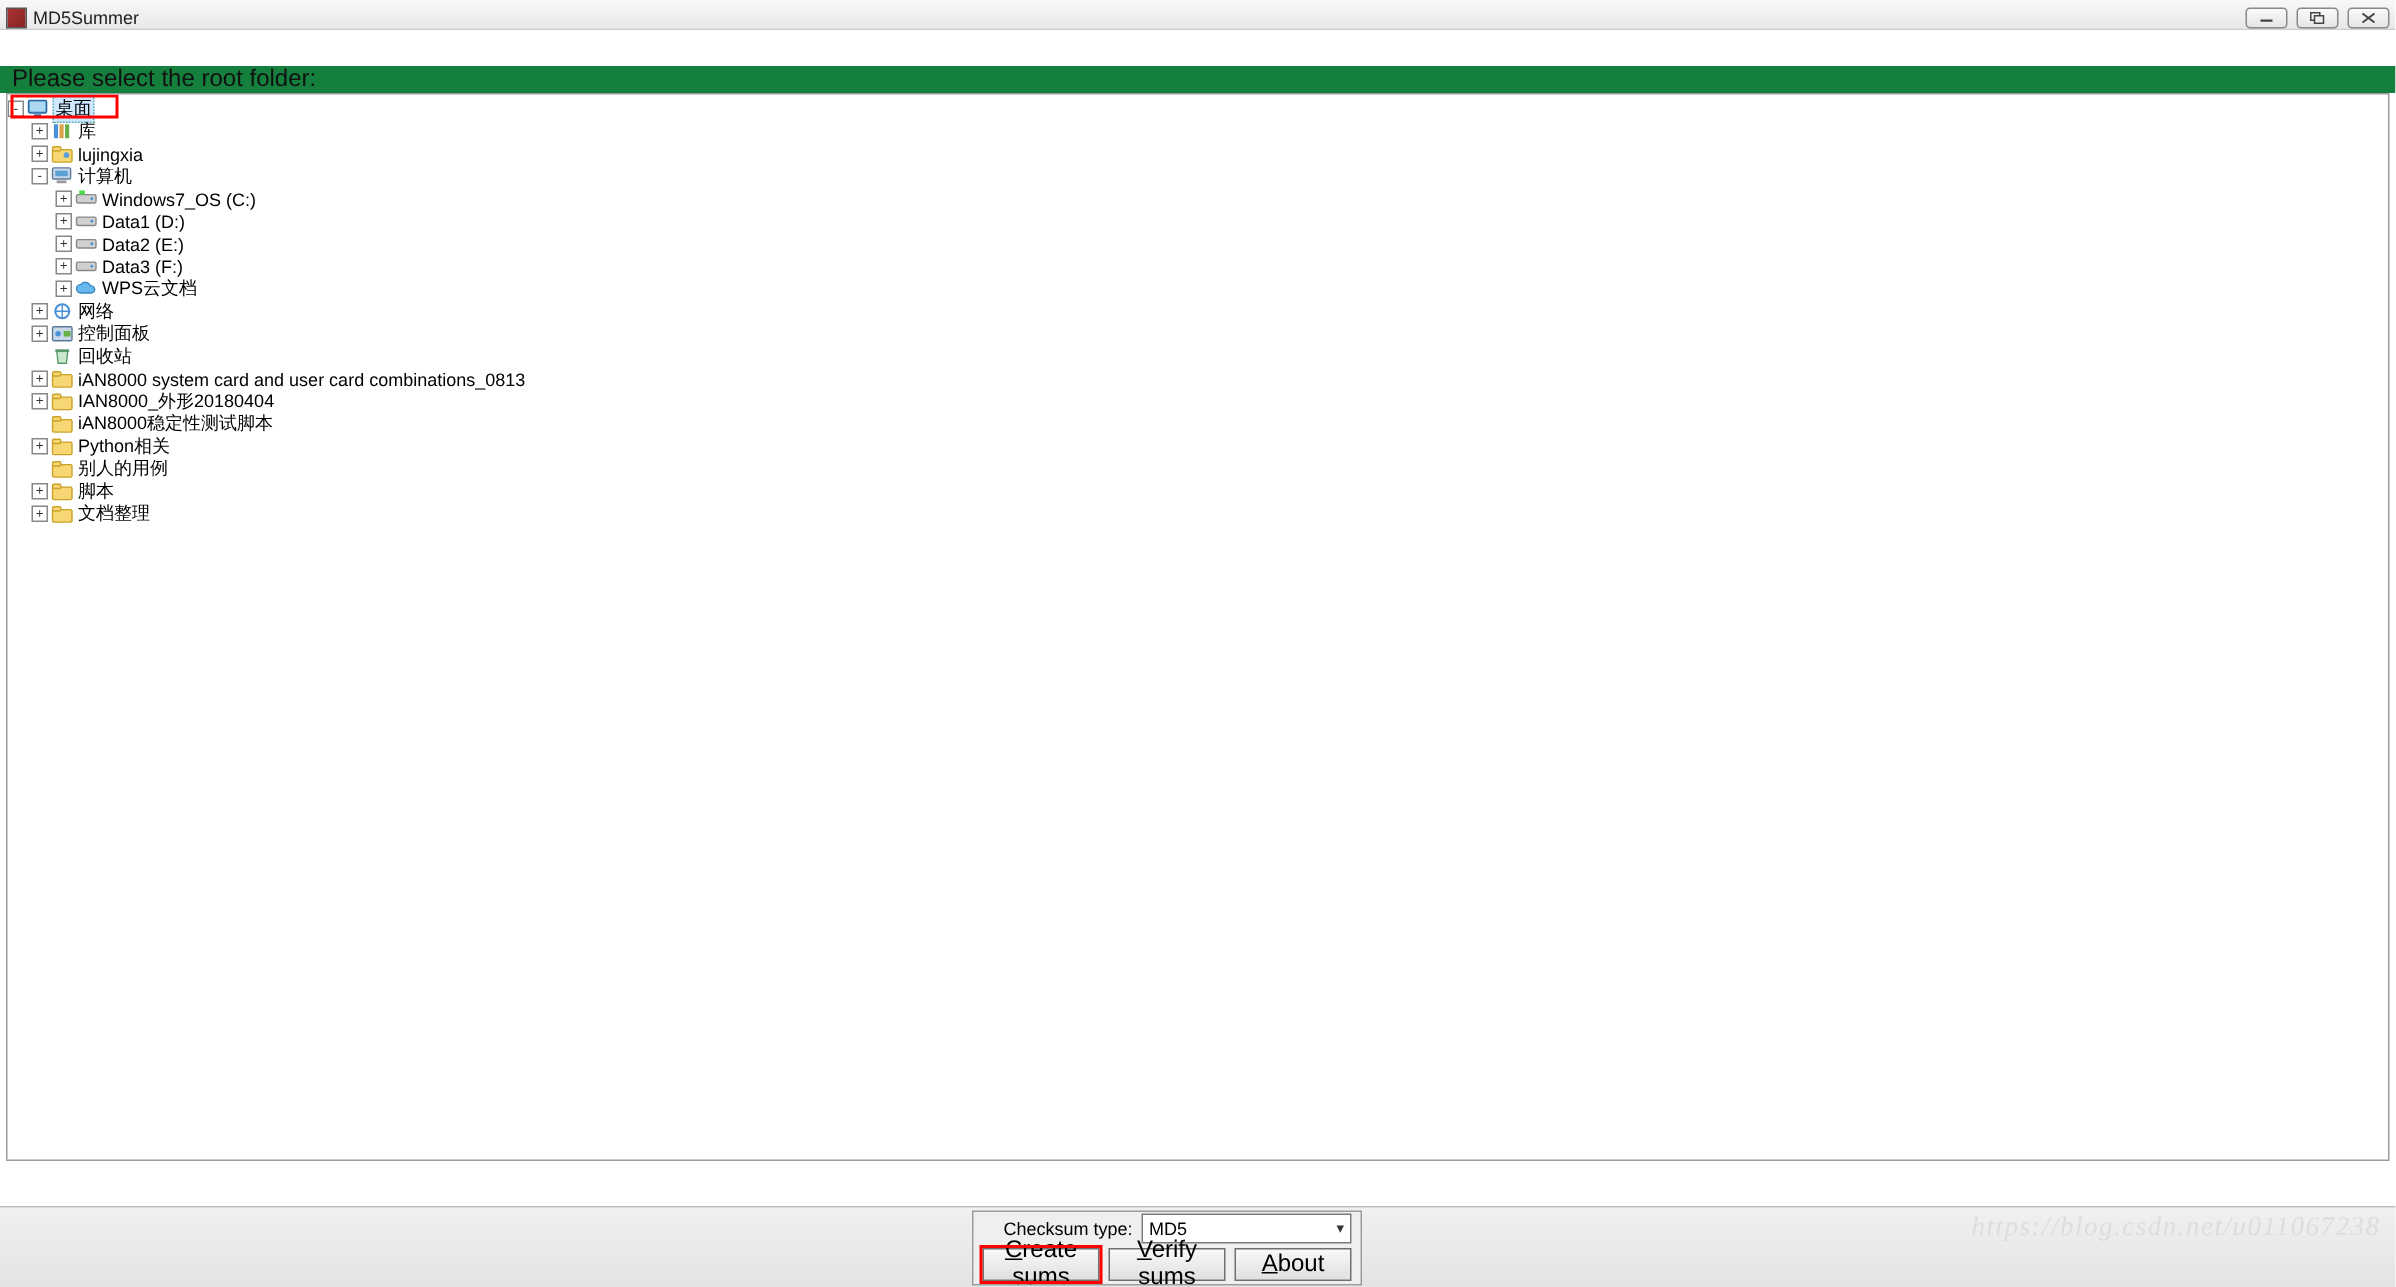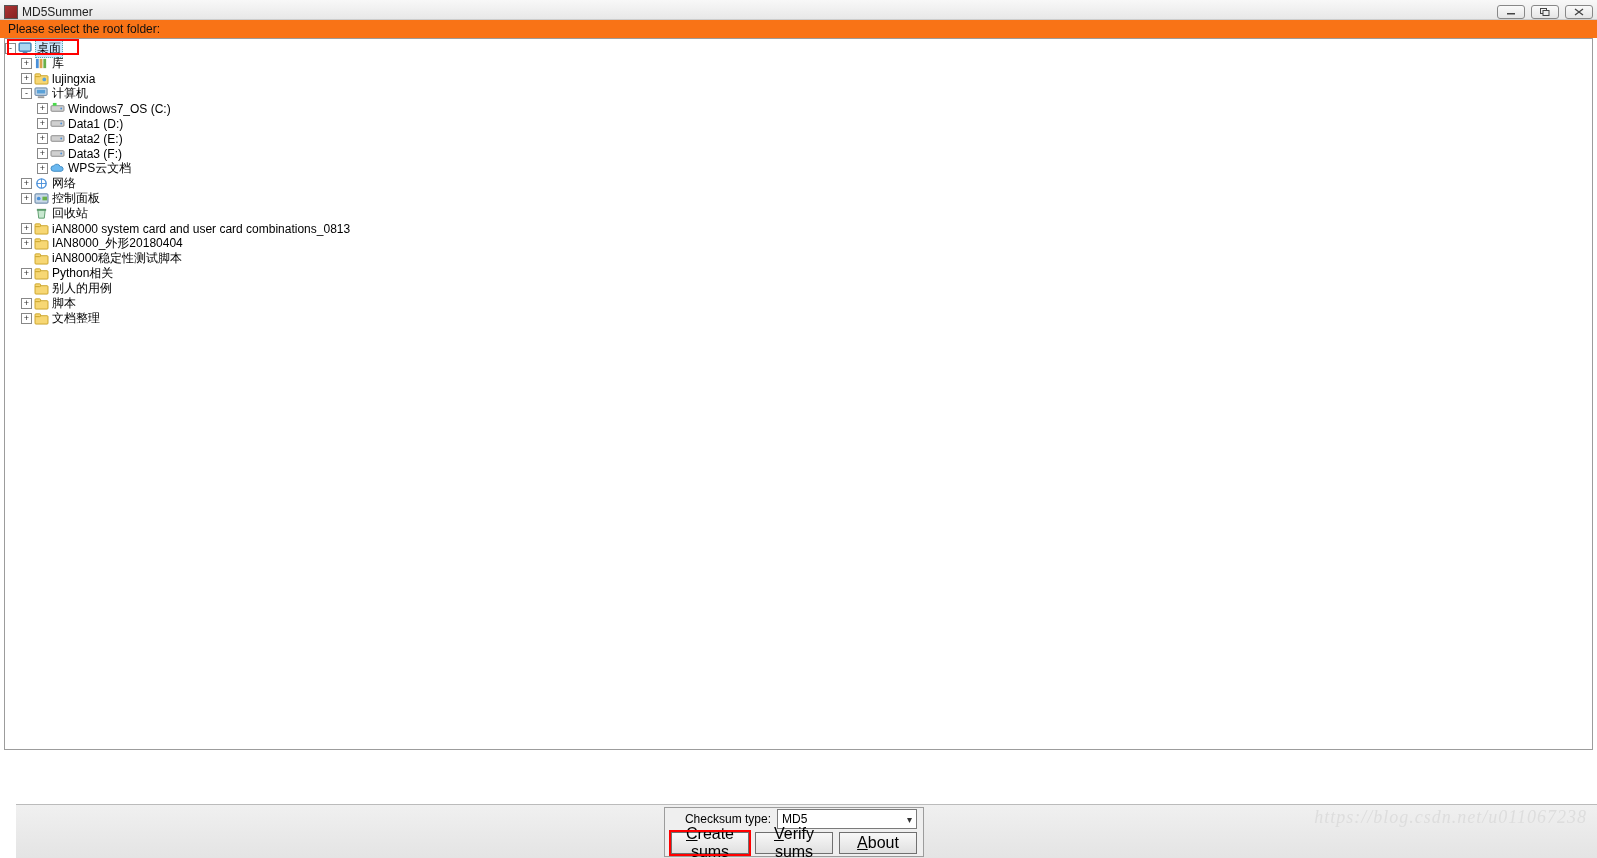--- a/index.html
+++ b/index.html
@@ -4,38 +4,38 @@
 <style>
   * { box-sizing: border-box; margin: 0; padding: 0; }
   html, body { width: 1597px; height: 858px; font-family: "Microsoft YaHei", Tahoma, Arial, sans-serif; font-size: 12px; background: #fff; overflow: hidden; }
   
   .titlebar { height: 20px; background: linear-gradient(#f8f8f8,#e8e8e8); display: flex; align-items: flex-end; padding: 0 4px; border-bottom: 1px solid #ccc; }
   .title-icon { width: 14px; height: 14px; background: linear-gradient(135deg,#a33,#822); margin-right: 4px; border: 1px solid #555; }
   .title-text { flex: 1; font-size: 12px; color: #222; }
   .win-controls { display: flex; gap: 6px; }
   .win-btn { width: 28px; height: 14px; border: 1px solid #888; border-radius: 3px; background: linear-gradient(#fafafa,#e5e5e5); display: flex; align-items: center; justify-content: center; font-size: 10px; color: #444; cursor: pointer; }
   
-  .prompt { height: 18px; padding: 2px 8px; font-size: 12px; color: #111; display: flex; align-items: center; background:#f97316; }
+  .prompt { height: 18px; padding: 2px 8px; font-size: 16px; color: #111; display: flex; align-items: center; background:#15803d;margin-top:24px; }
   
   .tree-wrap { position: relative; height: 712px; border: 1px solid #9c9c9c; margin: 0 4px; background: #fff; overflow: auto; }
   .tree { padding: 2px 0 2px 2px; }
   ul.tree, ul.tree ul { list-style: none; padding-left: 0; }
   ul.tree ul { padding-left: 16px; }
   li.node { white-space: nowrap; }
   .row { display: flex; align-items: center; height: 15px; cursor: default; }
   .toggle { width: 11px; height: 11px; border: 1px solid #888; background:#fff; font-size: 9px; line-height: 9px; text-align: center; color:#333; margin-right: 2px; cursor: pointer; flex-shrink:0; }
   .toggle.empty { border:none; background:transparent; }
   .icon { width: 15px; height: 13px; margin-right: 2px; flex-shrink:0; display:flex; align-items:center; justify-content:center; }
   .icon svg{width:15px;height:13px;}
   .label { font-size: 12px; color: #000; padding: 0 1px; }
   .row.selected .label { background: #cde8ff; border:1px dotted #5aa; }
   .highlight-box { position:absolute; border:2px solid #f00; pointer-events:none; }
   .hl1 { left:2px; top:0px; width:72px; height:16px; }
   
-  .bottom-panel { position:absolute; left:16px; right:0; bottom:0; height:54px; background: linear-gradient(#f0f0f0,#e4e4e4); border-top:1px solid #bbb; }
+  .bottom-panel { position:absolute; left:0; right:0; bottom:0; height:54px; background: linear-gradient(#f0f0f0,#e4e4e4); border-top:1px solid #bbb; }
   .ctl-group { position:absolute; left:648px; top:2px; width:260px; height:50px; border:1px solid #9c9c9c; background:#efefef; }
   .ck-row { display:flex; align-items:center; height:22px; padding:2px 6px; gap:6px;}
   .ck-label { font-size:12px; color:#000; margin-left:auto;}
   .ck-select { flex:0 0 140px; height:20px; border:1px solid #7a7a7a; background:#fff; font-size:12px; padding:1px 4px; display:flex; align-items:center; justify-content:space-between; cursor:pointer;}
   .ck-select .arrow{font-size:10px;color:#333;}
   .btn-row { display:flex; gap:6px; padding:2px 6px; }
   .btn { flex:1; height:22px; border:1px solid #707070; background:linear-gradient(#f8f8f8,#e0e0e0); font-size:16px; cursor:pointer; display:flex;align-items:center;justify-content:center;}
   .btn u{text-decoration:underline;}
   .btn.highlighted { outline:2px solid #f00; outline-offset:0px; }
   

